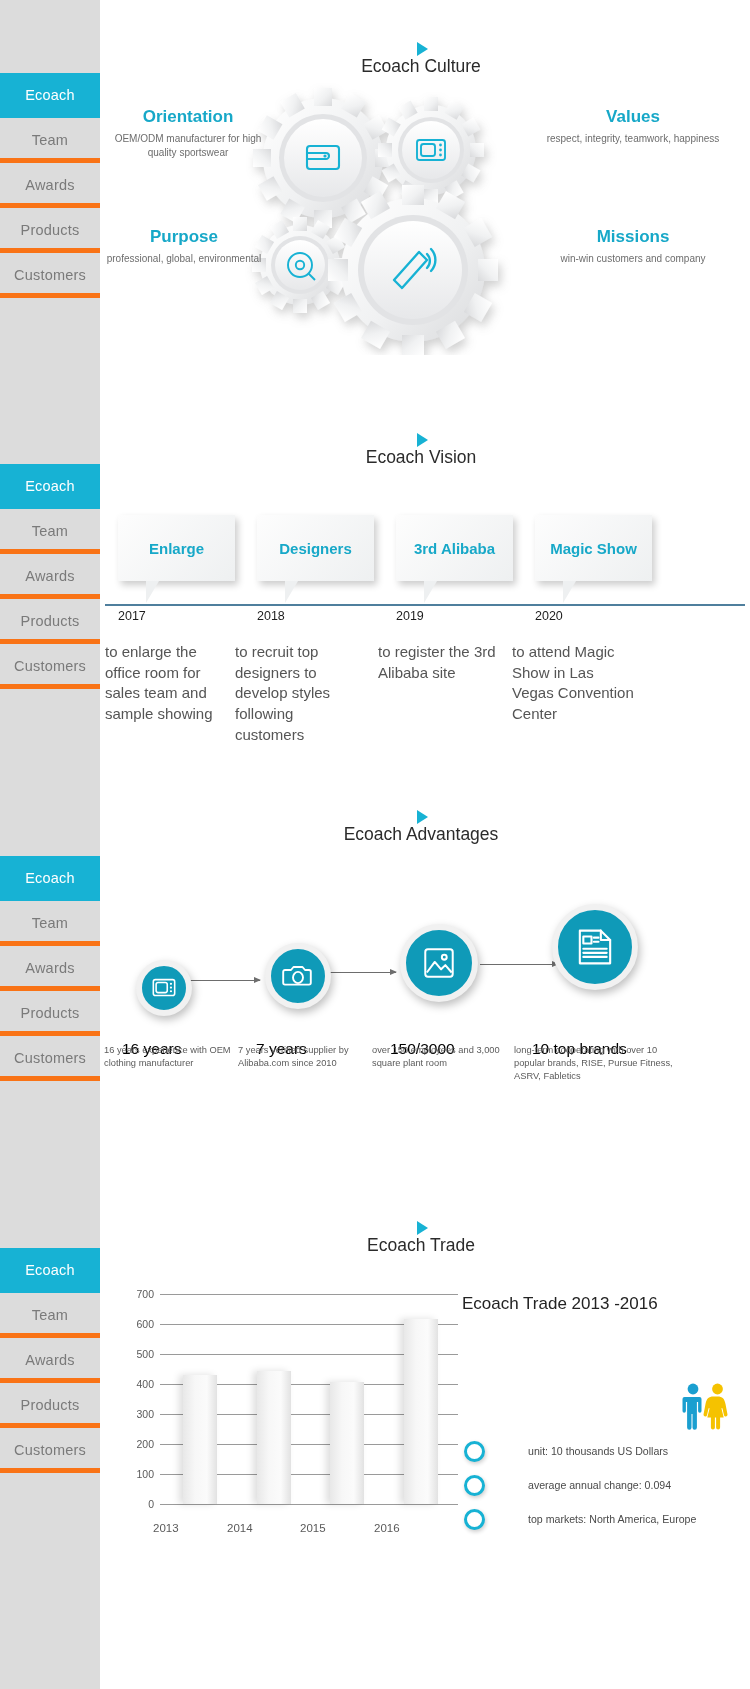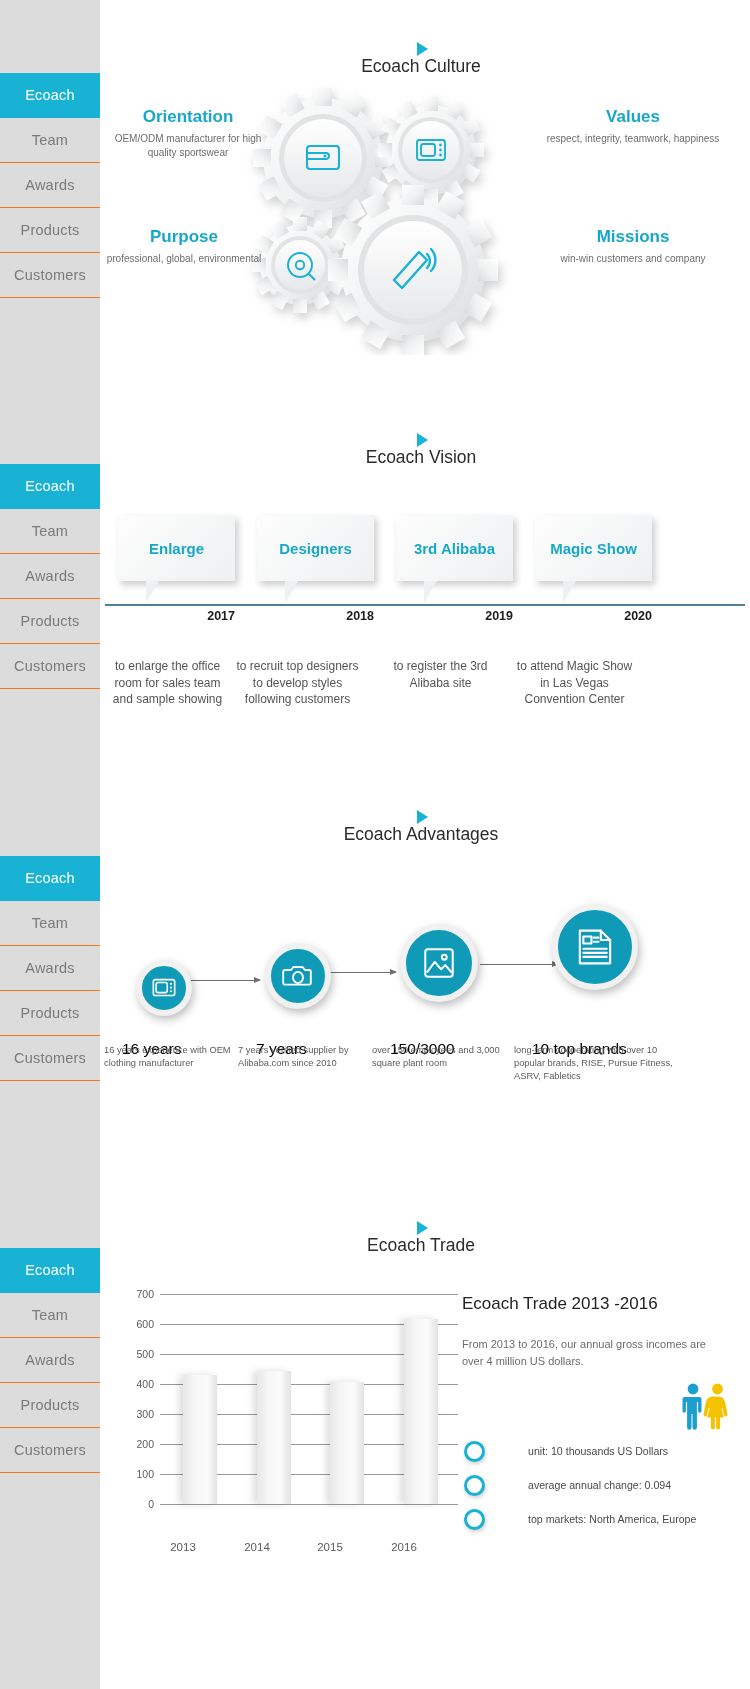--- a/index.html
+++ b/index.html
@@ -15,21 +15,21 @@
   .sidebar {
     position: absolute; left: 0; top: 0; width: 100px; height: 1689px;
     background: #dcdcdc;
   }
   .nav-group { position: absolute; left: 0; width: 100px; }
   .nav-item {
     height: 45px; line-height: 45px;
     text-align: center;
     font-size: 14.5px;
     color: #7a7a7a;
-    border-bottom: 1px solid #f97316;
+    border-bottom: 5px solid #f97316;
     background: #dcdcdc;
     letter-spacing: .2px;
   }
   .nav-item.active { background: #17b2d4; color: #ffffff; border-bottom: 1px solid #17b2d4; }
   .sidebar-rail-top { position:absolute; left:0; top:0; width:100px; height:73px; background:#dcdcdc; }
 
   
   .content { position: absolute; left: 100px; top: 0; width: 650px; height: 1689px; }
 
   .sec-head {
@@ -67,43 +67,43 @@
     display: flex; align-items: center; justify-content: center;
   }
   .bubble span { font-size: 15px; font-weight: bold; color: #17a8c8; white-space: nowrap; }
   .bubble:after {
     content:""; position: absolute; left: 28px; top: 66px;
     width: 0; height: 0;
     border-left: 13px solid #eef0f1;
     border-bottom: 22px solid transparent;
   }
   .tl-line { position: absolute; left: 5px; top: 138px; width: 640px; height: 2px; background: #4f7f9d; }
-  .tl-year { position: absolute; top: 143px; font-size: 12.5px; font-weight: bold; color: #1d1d1d; width: 117px; text-align: right; }
-  .tl-desc { position: absolute; top: 192px; font-size: 12px; color: #555; line-height: 1.38; width: 125px; text-align: center; }
+  .tl-year { position: absolute; top: 143px; font-size: 12.5px; font-weight: normal; color: #1d1d1d; width: 117px; text-align: left; }
+  .tl-desc { position: absolute; top: 176px; font-size: 15px; color: #555; line-height: 1.38; width: 125px; }
 
   
   .adv { position: absolute; left: 0; top: 860px; width: 650px; height: 260px; }
   .adv-node { position: absolute; border-radius: 50%; background:#0f9ab8;
     border: 6px solid #f1f1f1; box-shadow: 2px 4px 8px rgba(0,0,0,.25);
     display:flex; align-items:center; justify-content:center; }
   .adv-arrow { position: absolute; height: 1px; background: #6d6d6d; }
   .adv-arrow:after { content:""; position:absolute; right:-1px; top:-3.5px;
     width:0;height:0;border-left:7px solid #6d6d6d;border-top:3.5px solid transparent;border-bottom:3.5px solid transparent; }
   .adv-title { position:absolute; font-size: 15.5px; color:#000000;margin-top:20px; }
   .adv-desc { position:absolute; font-size: 9.3px; color:#5b5b5b; line-height:1.4; width:150px; }
 
   
   .trade { position: absolute; left: 0; top: 1252px; width: 650px; height: 340px; }
   .chart { position:absolute; left: 18px; top: 42px; width: 340px; height: 235px; }
   .gridline { position:absolute; left: 42px; height:1px; background:#9a9a9a; width: 298px; }
   .ylab { position:absolute; left: 0; width: 36px; text-align: right; font-size: 10.5px; color:#5a5a5a; }
   .bar { position:absolute; bottom: 0;
     background: linear-gradient(to right,#e8e8e8 0%, #f7f7f7 35%, #fbfbfb 70%, #e2e2e2 100%);
     box-shadow: -4px 0 7px rgba(0,0,0,.13); }
-  .xlab { position:absolute; top: 228px; font-size: 11.5px; color:#5a5a5a; text-align:center; width: 60px; margin-top: 19px; }
+  .xlab { position:absolute; top: 228px; font-size: 11.5px; color:#5a5a5a; text-align:left; width: 60px; }
 
   .trade-right { position:absolute; left: 362px; top: 42px; width: 288px; }
   .trade-title { font-size: 17px; color:#232323; margin-bottom: 22px; }
   .trade-sub { font-size: 11px; color:#6d6d6d; line-height:1.55; width: 250px; }
   .people { position:absolute; right: 18px; top: 88px; }
   .bullets { position:absolute; left: 2px; top: 140px; width: 290px; }
   .bullet { display:flex; align-items:center; height: 34px; }
   .bullet-ring { width: 21px; height: 21px; border-radius:50%; border: 3.5px solid #17b2d4;
     background:#fff; flex:0 0 auto; margin-right: 13px; box-shadow: 1px 2px 4px rgba(0,0,0,.2); }
   .bullet-txt { font-size: 10.6px; color:#4a4a4a;margin-left:30px; }
@@ -441,21 +441,20 @@
         </div>
 
         <div class="xlab" style="left:35px">2013</div>
         <div class="xlab" style="left:109px">2014</div>
         <div class="xlab" style="left:182px">2015</div>
         <div class="xlab" style="left:256px">2016</div>
       </div>
 
       <div class="trade-right">
         <div class="trade-title">Ecoach Trade 2013 -2016</div>
-        <div class="trade-sub">From 2013 to 2016, our annual gross incomes are over 4 million US dollars.</div>
 
         <div class="people">
           <svg width="52" height="48" viewBox="0 0 52 48">
             <g fill="#1a9fd0">
               <circle cx="13" cy="7" r="5.4"></circle>
               <path d="M6.5 15 h13 a2 2 0 0 1 2 2 v12 a1.7 1.7 0 0 1 -3.4 0 v-9 h-1.2 v25.5 a2.2 2.2 0 0 1 -4.4 0 v-13.5 h-1 v13.5 a2.2 2.2 0 0 1 -4.4 0 v-25.5 h-1.2 v9 a1.7 1.7 0 0 1 -3.4 0 v-12 a2 2 0 0 1 2 -2 z"></path>
             </g>
             <g fill="#f5c200">
               <circle cx="37.5" cy="7" r="5.4"></circle>
               <path d="M37.5 14.5 c5 0 7 2.3 8 7.5 l2 10.5 a1.8 1.8 0 0 1 -3.5 .7 l-1.6 -7 l-1 0 l2.3 9.3 h-3.6 v9.9 a2 2 0 0 1 -4 0 v-9.9 h-1.2 v9.9 a2 2 0 0 1 -4 0 v-9.9 h-3.6 l2.3 -9.3 l-1 0 l-1.6 7 a1.8 1.8 0 0 1 -3.5 -.7 l2 -10.5 c1 -5.2 3 -7.5 8 -7.5 z"></path>

